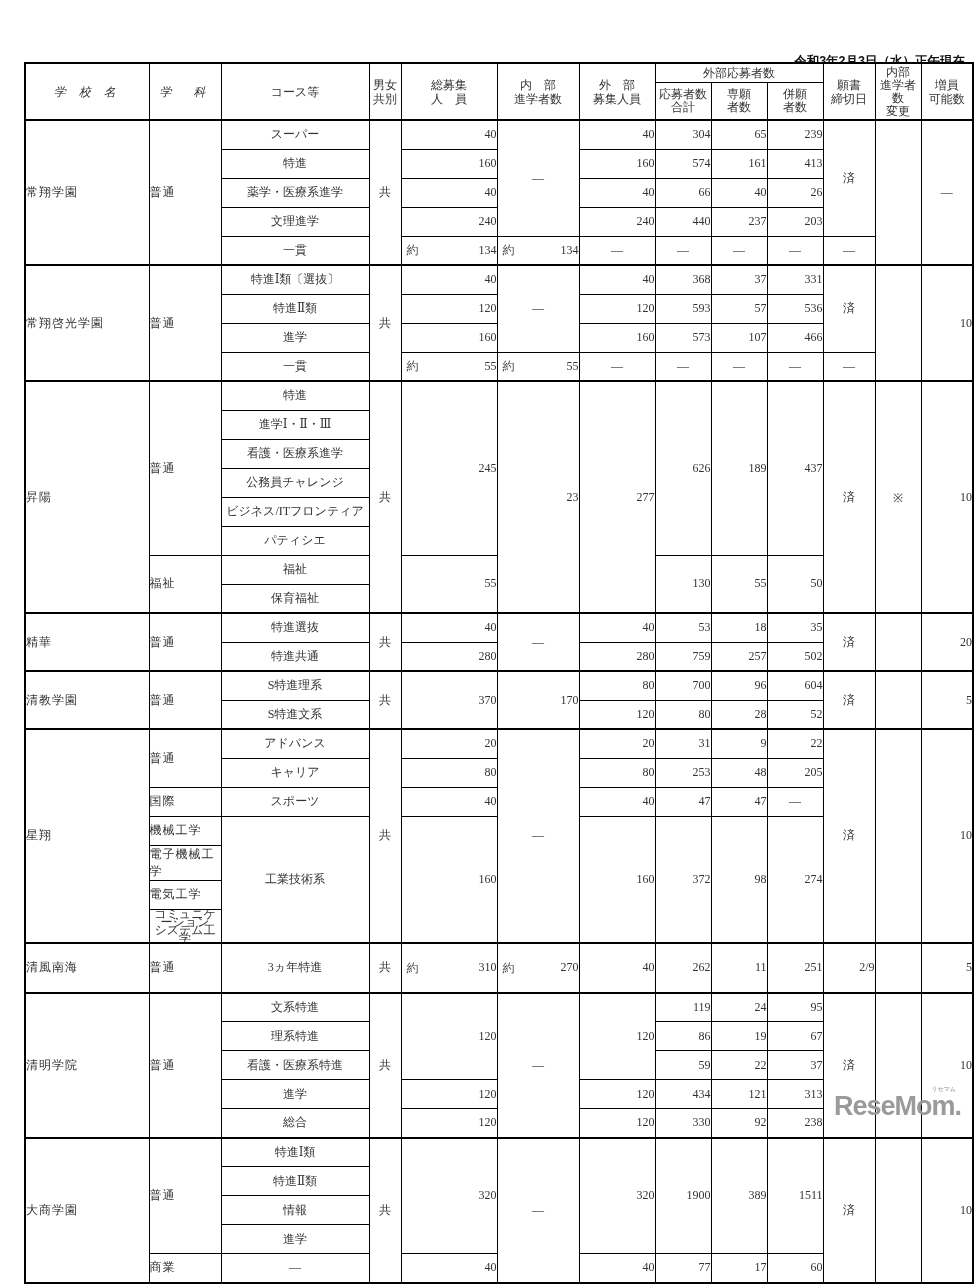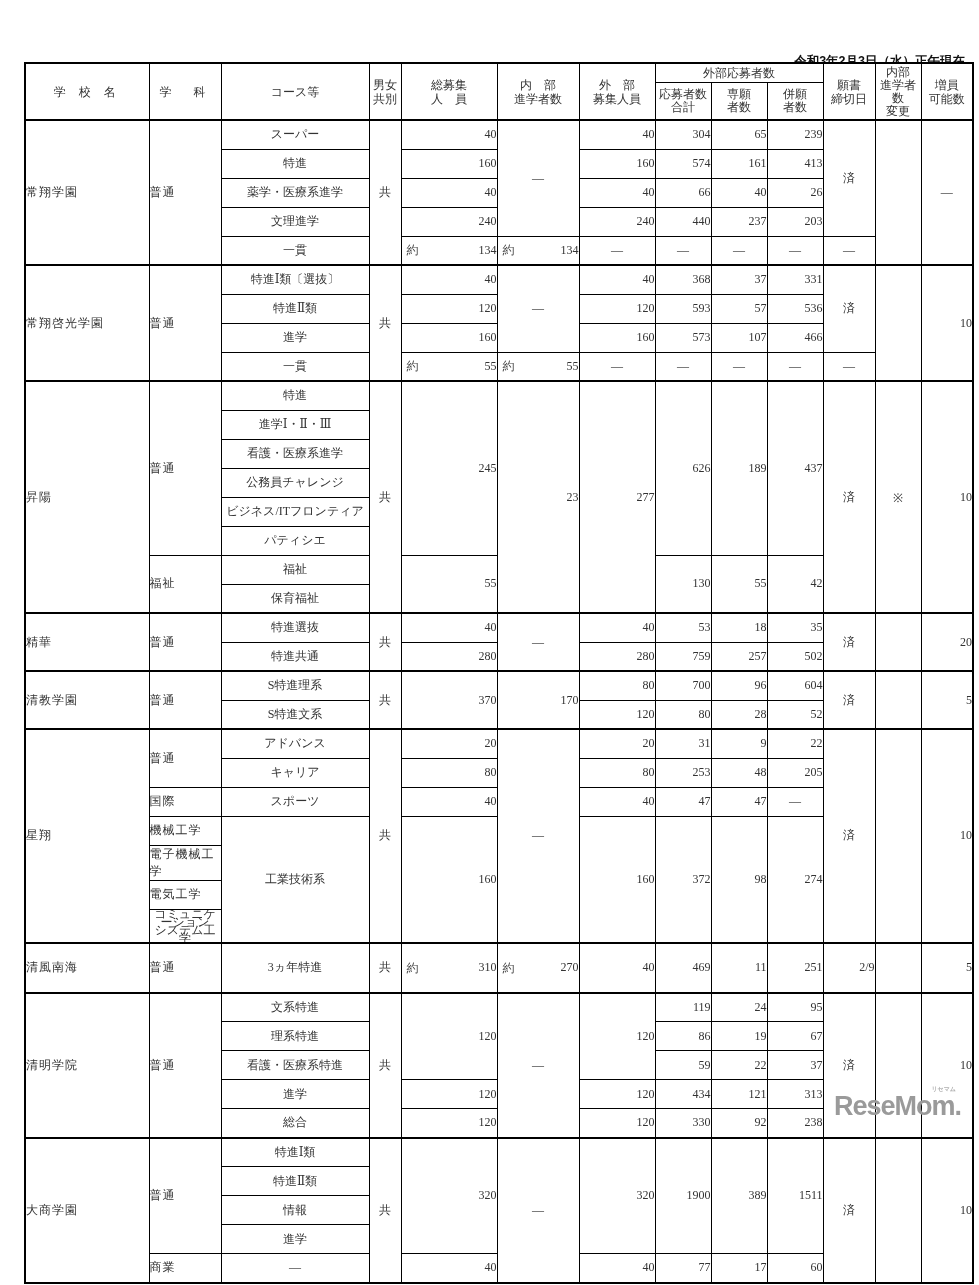--- a/index.html
+++ b/index.html
@@ -56,21 +56,21 @@
   .thickR{border-right:2px solid #000 !important;}
 
   thead th{
     text-align:center;
     font-size:12.5px;
     color:#2b2b2b;
     line-height:14px;
     height:18px;
   }
   thead th.h2{height:36px;margin-top:24px;}
-  .hdrwide{letter-spacing:5px;}
+  .hdrwide{letter-spacing:5px;font-style:italic;}
   .hdr-sub{font-size:11.5px;line-height:13px;}
 
   td.c{text-align:right;}
 
   .school{text-align:left;font-size:13px;letter-spacing:1px;color:#333;}
   .dept{text-align:left;font-size:12px;letter-spacing:1px;color:#333;}
   .dept-small{text-align:center;font-size:6.5px;line-height:8px;letter-spacing:0px;color:#333;}
   .course{text-align:center;font-size:12px;color:#333;}
   .kyo{text-align:center;font-size:12px;color:#333;}
   .num{text-align:right;padding-right:6px;font-size:12px;color:#444;}
@@ -316,21 +316,21 @@
         </tr>
       <tr>
           <td class="course">パティシエ</td>
         </tr>
       <tr>
         <td rowspan="2" class="dept">福祉</td>
         <td class="course">福祉</td>
         <td rowspan="2" class="num">55</td>
         <td rowspan="2" class="num">130</td>
         <td rowspan="2" class="num">55</td>
-        <td rowspan="2" class="num">42</td>
+        <td rowspan="2" class="num">50</td>
       </tr>
       <tr>
           <td class="course">保育福祉</td>
         </tr>
 
       <tr>
         <td rowspan="2" class="school thickTop thickL">精華</td>
         <td rowspan="2" class="dept thickTop">普通</td>
         <td class="course thickTop">特進選抜</td>
         <td rowspan="2" class="kyo thickTop">共</td>
@@ -435,21 +435,21 @@
         <td class="kyo thickTop">共</td>
         <td class="num yaku thickTop">
           <span class="pfx">約</span>
           <span>310</span>
         </td>
         <td class="num yaku thickTop">
           <span class="pfx">約</span>
           <span>270</span>
         </td>
         <td class="num thickTop">40</td>
-        <td class="num thickTop">469</td>
+        <td class="num thickTop">262</td>
         <td class="num thickTop">11</td>
         <td class="num thickTop">251</td>
         <td class="c thickTop">2/9</td>
         <td class="kome thickTop"></td>
         <td class="num thickTop thickR">5</td>
       </tr>
 
       <tr>
         <td rowspan="5" class="school thickTop thickL">清明学院</td>
         <td rowspan="5" class="dept thickTop">普通</td>

